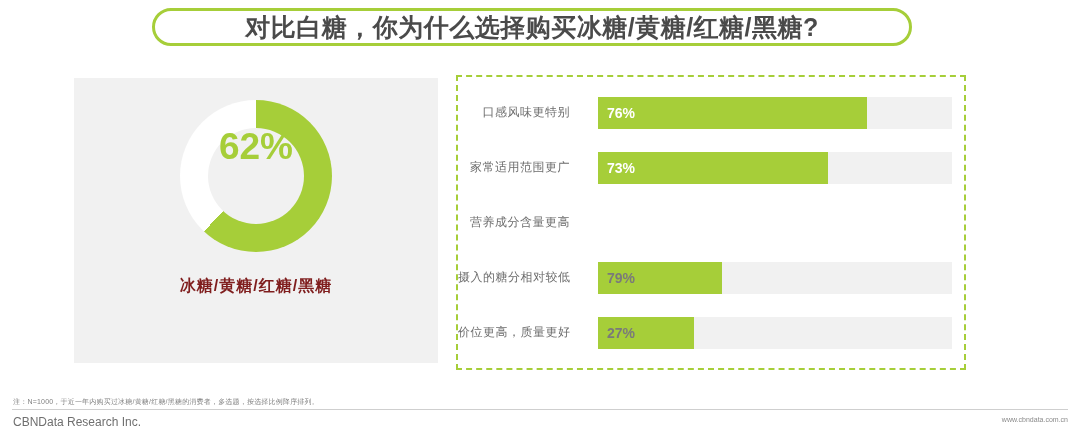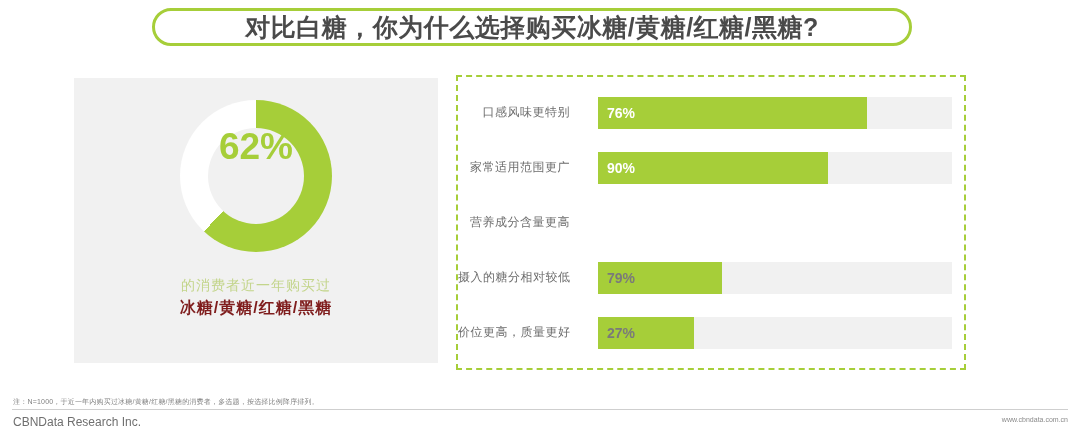--- a/index.html
+++ b/index.html
@@ -200,40 +200,39 @@
 </div>
 
 <div id="donut-panel">
   <div id="donut-wrap">
     <div id="donut-ring" style="background: conic-gradient(rgb(166, 206, 57) 0deg, rgb(166, 206, 57) 223.2deg, rgb(255, 255, 255) 223.2deg, rgb(255, 255, 255) 360deg);"></div>
     <div id="donut-hole">
       <span id="donut-value">62%</span>
     </div>
   </div>
   <div id="donut-caption">
-    <div id="caption-line1">的消费者近一年购买过</div>
     <div id="caption-line2">冰糖/黄糖/红糖/黑糖</div>
   </div>
 </div>
 
 <div id="bar-panel">
 
   <div class="bar-row">
     <div class="bar-label">口感风味更特别</div>
     <div class="bar-track">
       <div class="bar-fill" style="width:76%;"></div>
       <div class="bar-value on-bar">76%</div>
     </div>
   </div>
 
   <div class="bar-row">
     <div class="bar-label">家常适用范围更广</div>
     <div class="bar-track">
       <div class="bar-fill" style="width:65%;"></div>
-      <div class="bar-value on-bar">90%</div>
+      <div class="bar-value on-bar">73%</div>
     </div>
   </div>
 
   <div class="bar-row">
     <div class="bar-label">营养成分含量更高</div>
   </div>
 
   <div class="bar-row">
     <div class="bar-label">摄入的糖分相对较低</div>
     <div class="bar-track">

